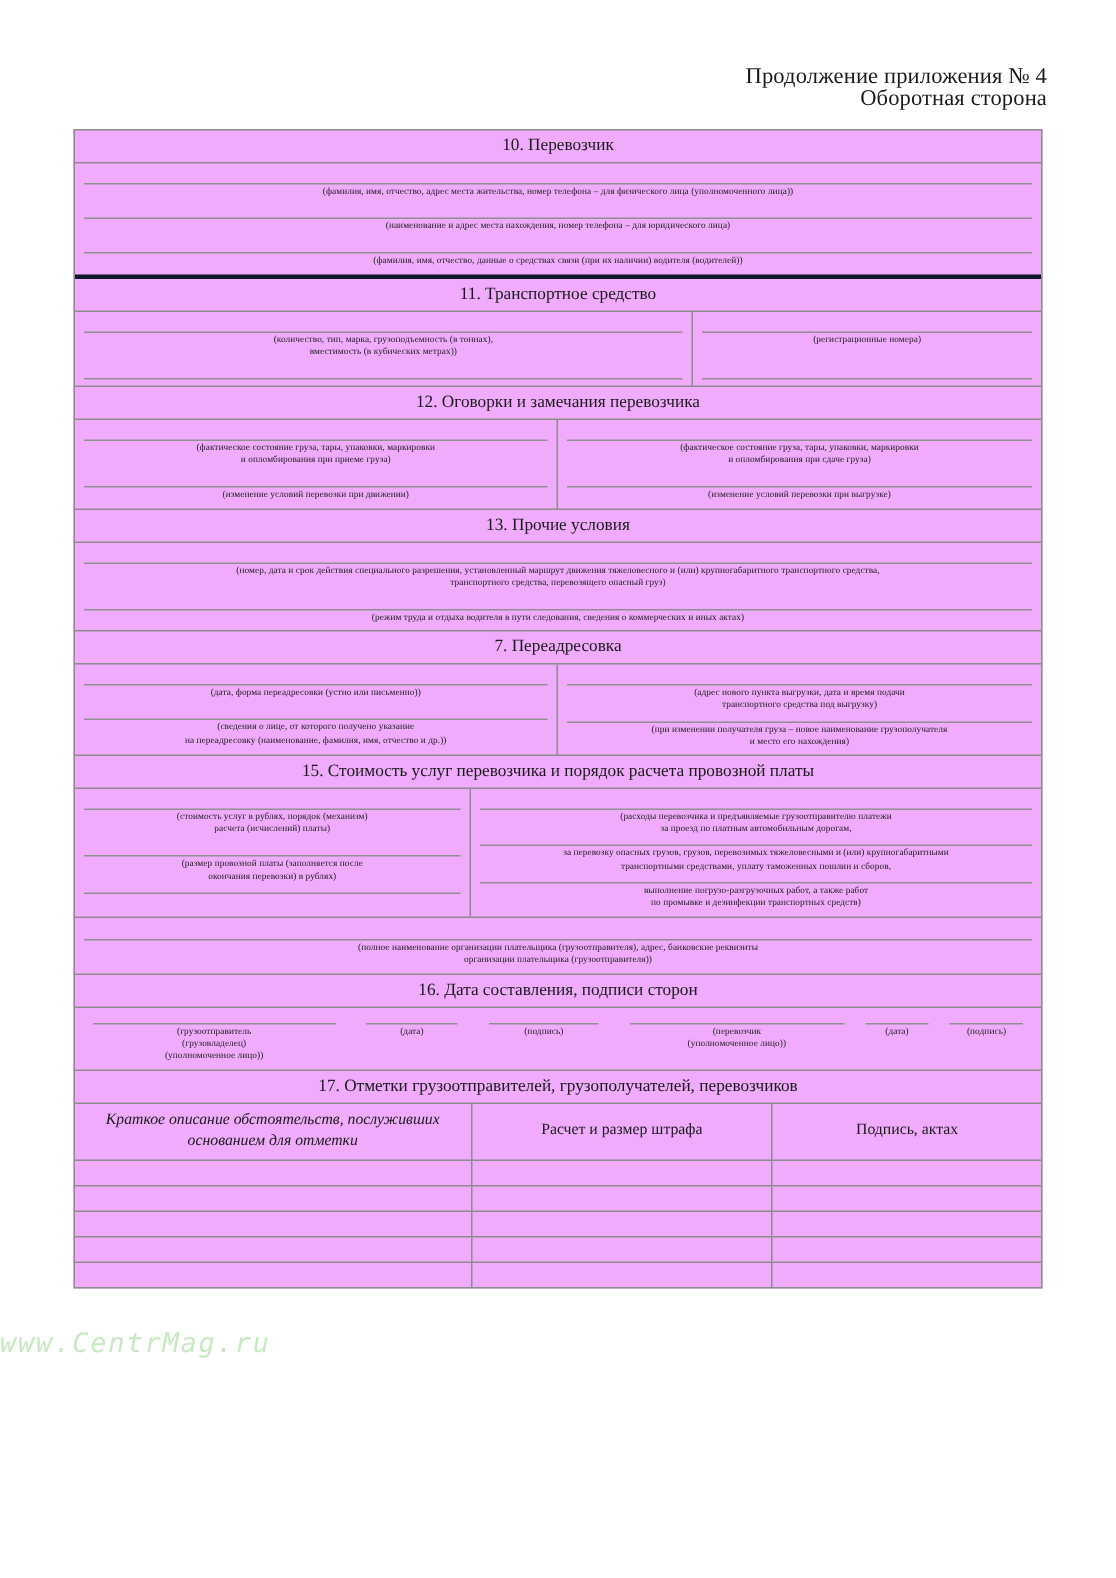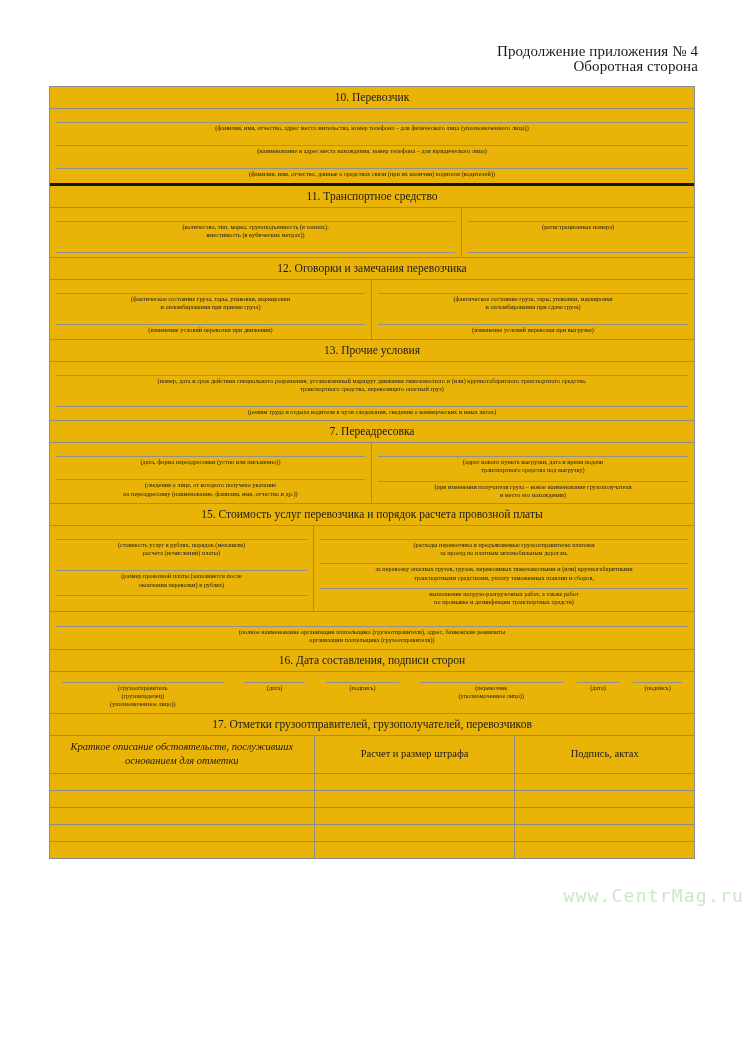--- a/index.html
+++ b/index.html
@@ -35,21 +35,21 @@
   }
 
   
   .form-frame {
     position: absolute;
     left: 49px;
     top: 86px;
     width: 646px;
     box-sizing: border-box;
     border: 1px solid #8c8c8c;
-    background: #eab308;
+    background: #f0abfc;
   }
 
   .section-title {
     text-align: center;
     font-size: 11.5px;
     line-height: 14px;
     padding: 3px 0 4px 0;
     border-bottom: 1px solid #8c8c8c;
     border-top: 3px solid #0f172a;
     margin-top: -1px;
@@ -143,26 +143,27 @@
   .marks-table th:last-child,
   .marks-table td:last-child { border-right: none; }
   .marks-table tr:last-child td { border-bottom: none; }
 
   
   .watermark {
     position: absolute;
     left: 0;
     right: 0;
     top: 885px;
-    text-align: right;
+    text-align: left;
     font-family: "DejaVu Sans Mono", "Liberation Mono", monospace;
     font-size: 18px;
     letter-spacing: 1.2px;
     color: #c9e8c4;
     white-space: pre;
+    font-style: italic;
   }
 </style>
 </head>
 <body>
 
 <div class="page">
 
   <div class="doc-header">
     <div>Продолжение приложения № 4</div>
     <div>Оборотная сторона</div>

